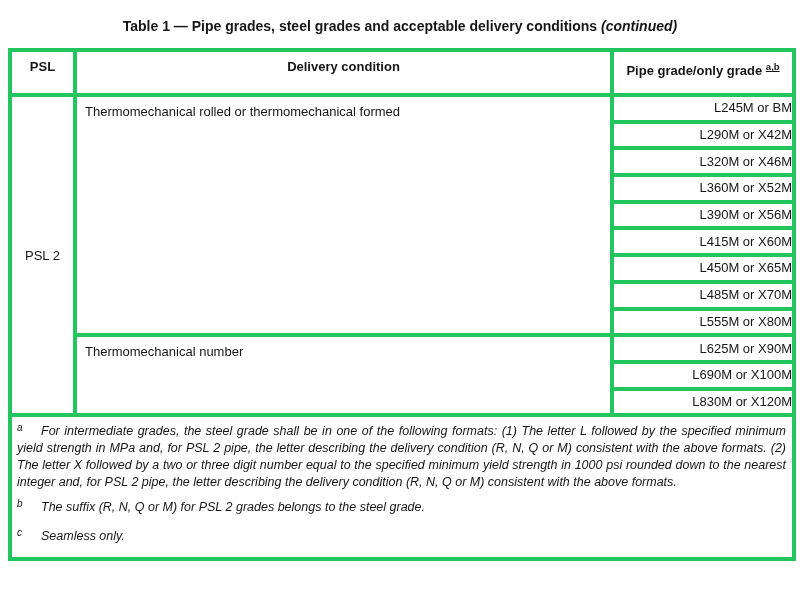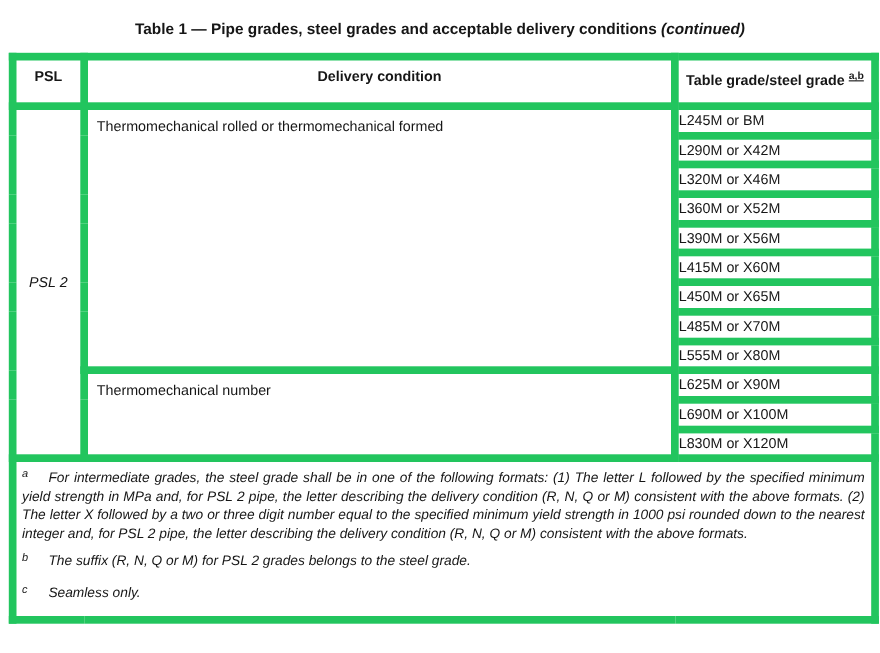--- a/index.html
+++ b/index.html
@@ -28,21 +28,21 @@
     font-weight: bold;
   }
   table.grades-table {
     border-collapse: collapse;
     table-layout: fixed;
     width: 784px;
     margin: 0 8px;
   }
   .grades-table th,
   .grades-table td {
-    border: 7px solid #22c55e;
+    border: 4px solid #22c55e;
     box-sizing: border-box;
   }
   .grades-table th {
     font-size: 13px;
     font-weight: bold;
     text-align: center;
     vertical-align: top;
     padding: 7px 4px 0;
     height: 45px;
     line-height: 15px;
@@ -50,31 +50,30 @@
   .grades-table th sup {
     font-size: 9.5px;
     font-weight: bold;
     text-decoration: underline;
   }
   td.psl-cell {
     text-align: center;
     vertical-align: middle;
     font-size: 13px;
     padding: 0;
-    font-style: italic;
   }
   td.condition-cell {
     vertical-align: top;
     text-align: left;
     font-size: 13px;
     padding: 7px 8px 0;
     line-height: 15px;
   }
   td.grade-cell {
-    text-align: left;
+    text-align: right;
     vertical-align: middle;
     font-size: 13px;
     height: 26.7px;
     padding: 0;
     line-height: 14px;
     margin-left: 28px;
   }
   td.footnotes-cell {
     vertical-align: top;
     padding: 6px 6px 0 5px;
@@ -110,21 +109,21 @@
 <table class="grades-table">
   <colgroup>
     <col style="width:65px">
     <col style="width:537px">
     <col style="width:182px">
   </colgroup>
   <thead>
     <tr>
       <th>PSL</th>
       <th>Delivery condition</th>
-      <th><span>Table grade/steel grade</span> <sup>a,b</sup></th>
+      <th><span>Pipe grade/only grade</span> <sup>a,b</sup></th>
     </tr>
   </thead>
   <tbody>
     <tr>
       <td class="psl-cell" rowspan="12">PSL 2</td>
       <td class="condition-cell" rowspan="9">Thermomechanical rolled or thermomechanical formed</td>
       <td class="grade-cell">L245M or BM</td>
     </tr>
     <tr>
         <td class="grade-cell">L290M or X42M</td>

